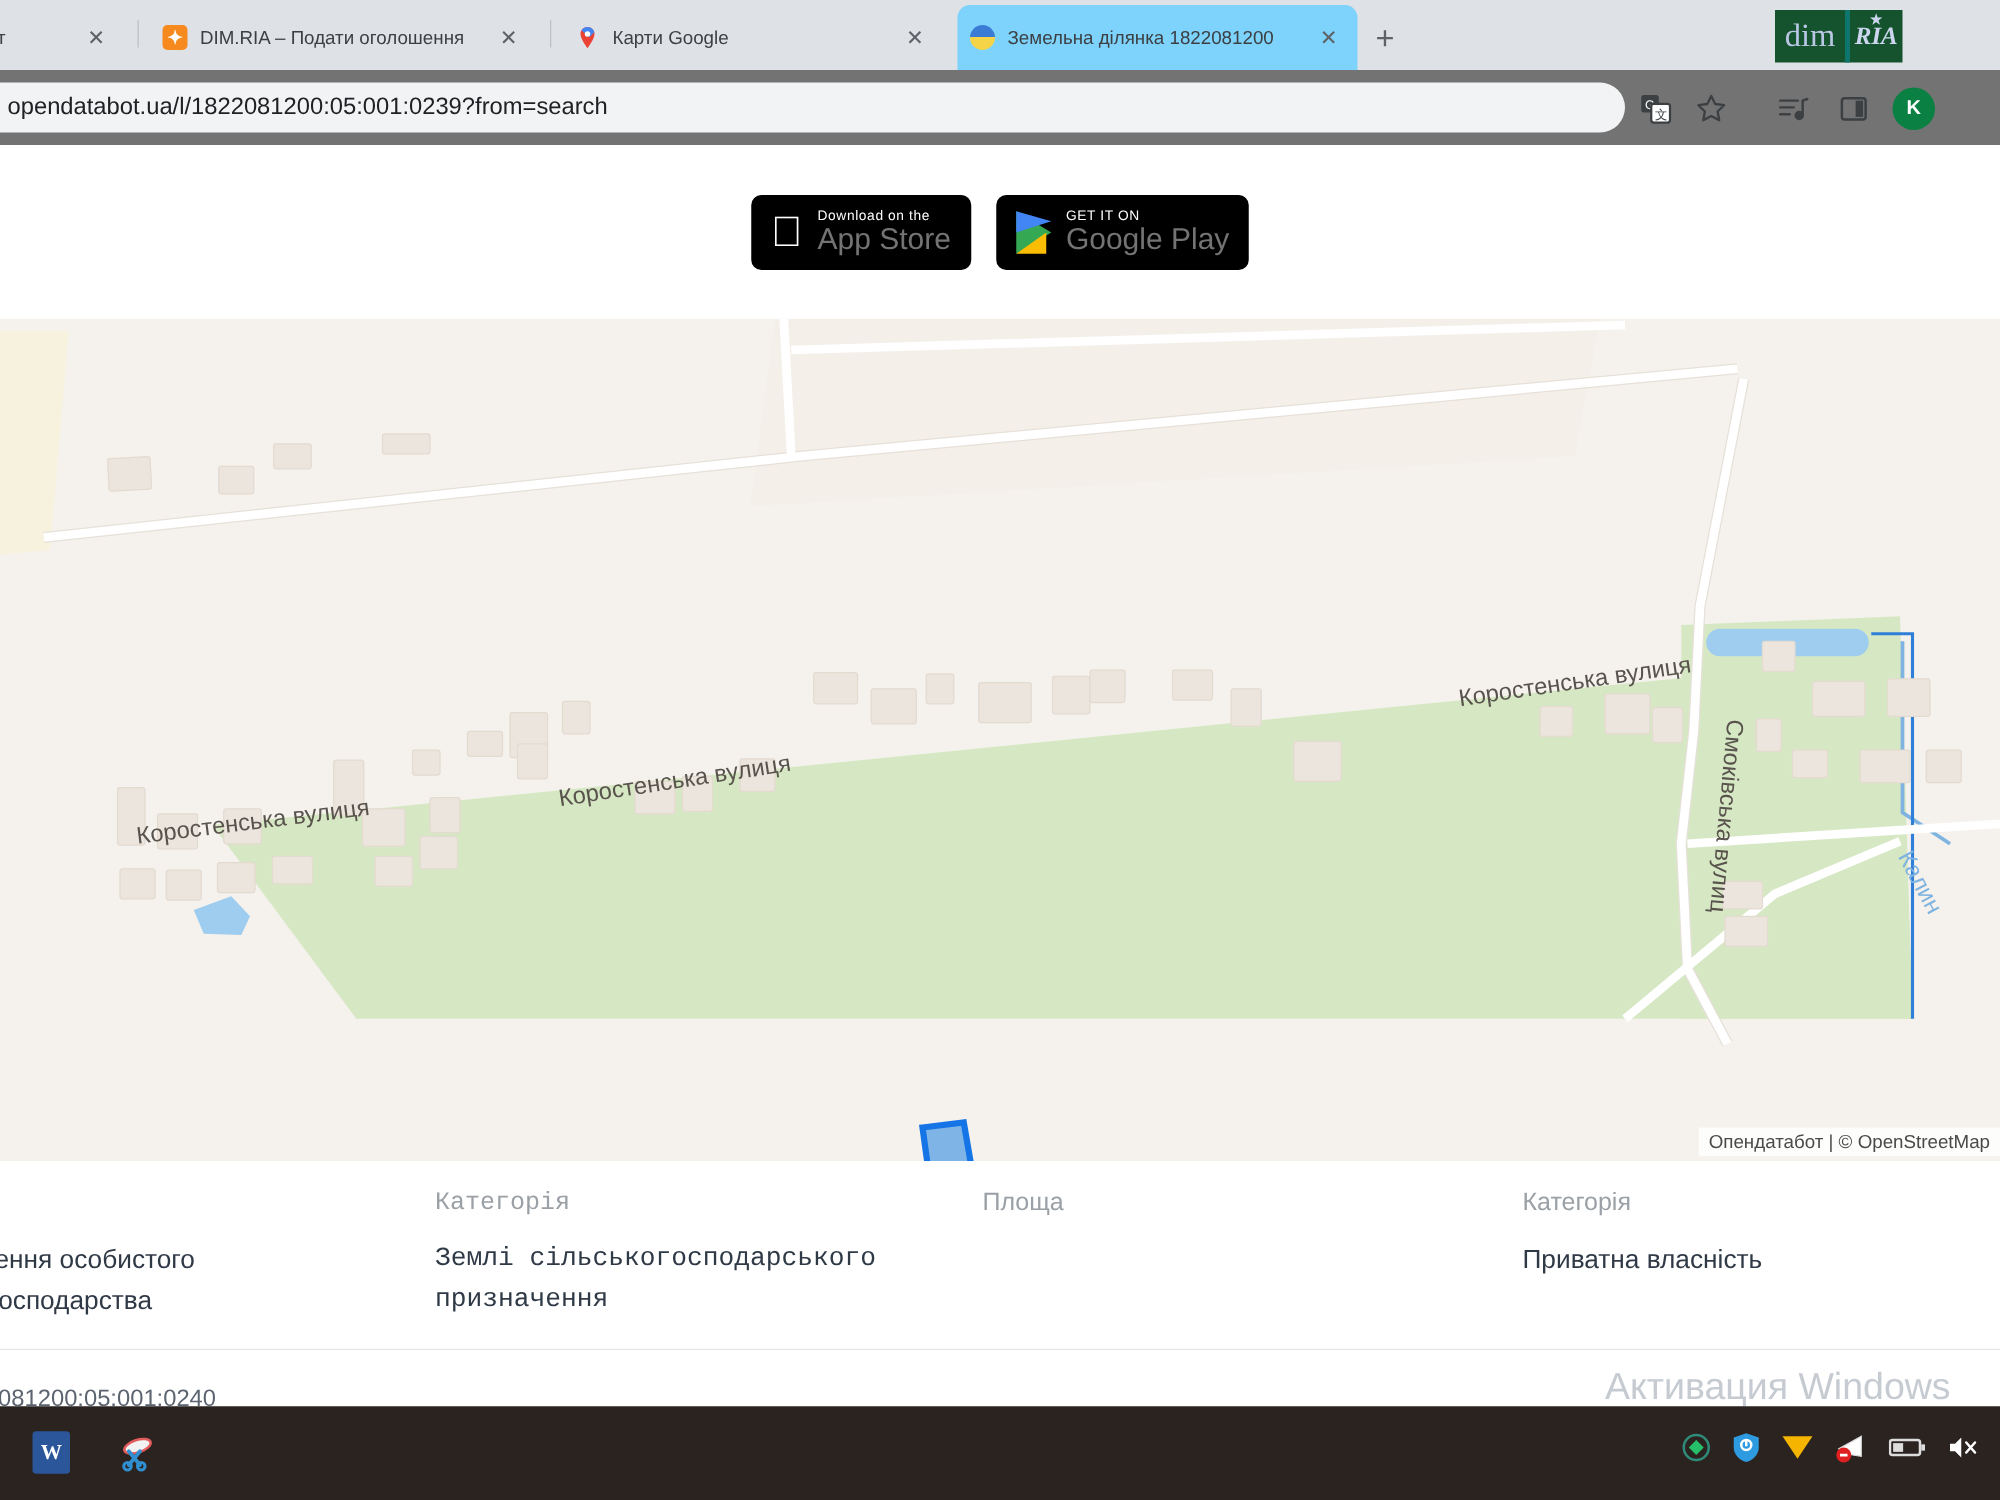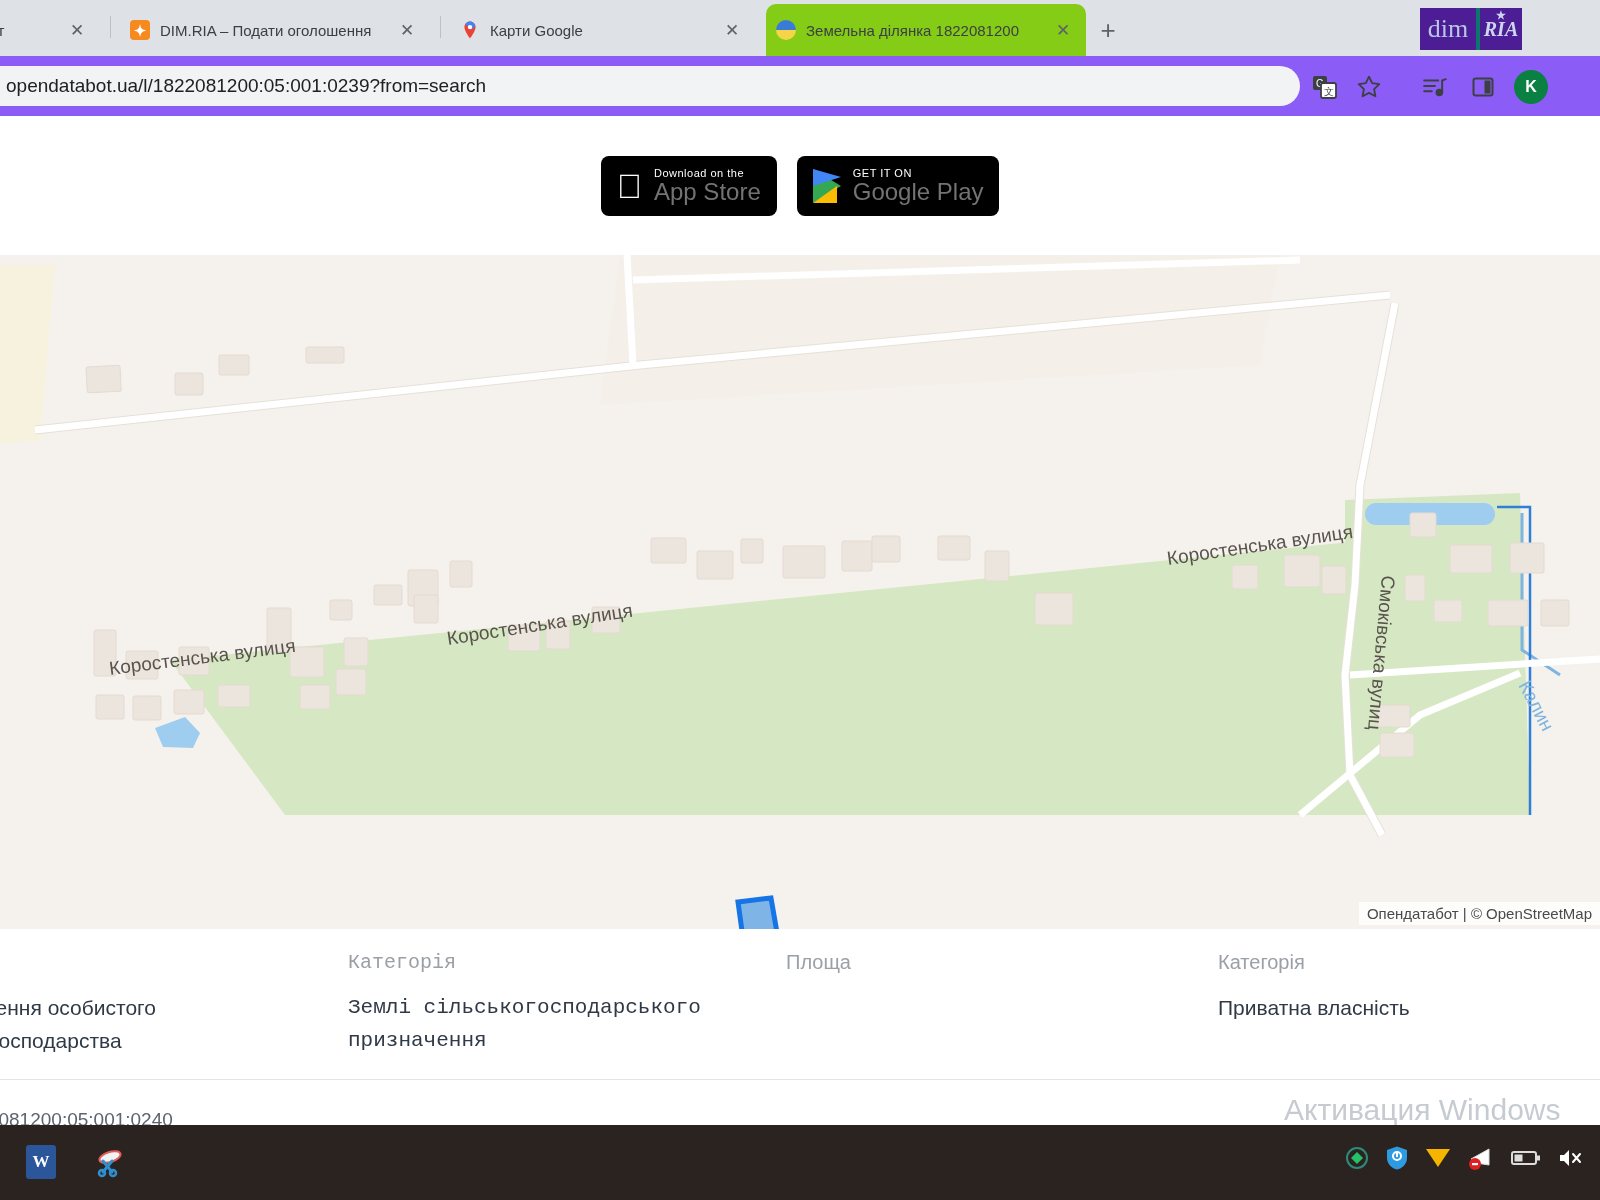--- a/index.html
+++ b/index.html
@@ -17,21 +17,21 @@
     position: absolute; left: 0; top: 0; width: 1600px; height: 56px;
     background: #dee1e6;
   }
   .tab {
     position: absolute; top: 4px; height: 52px;
     display: flex; align-items: center;
     border-radius: 10px 10px 0 0;
     padding: 0 10px;
   }
   .tab.inactive { background: #dee1e6; }
-  .tab.active { background: #84cc16; }
+  .tab.active { background: #7dd3fc; }
   .tab-fav {
     width: 20px; height: 20px; flex: 0 0 20px; margin-right: 10px;
     border-radius: 4px; position: relative; overflow: hidden;
   }
   .tab-title {
     font-size: 15px; color: #3c4043; white-space: nowrap;
     overflow: hidden; flex: 1 1 auto;
   }
   .tab-close {
     width: 26px; height: 26px; flex: 0 0 26px; margin-left: 8px;
@@ -56,40 +56,40 @@
 
   .newtab {
     position: absolute; top: 14px; width: 32px; height: 32px;
     display: flex; align-items: center; justify-content: center;
     font-size: 26px; color: #5f6368; font-weight: 300;
   }
 
   .dimria-logo {
     position: absolute; right: 78px; top: 8px;
     width: 102px; height: 42px;
-    display: flex; background: #4c1d95;
+    display: flex; background: #14532d;
   }
   .dimria-logo .dim {
     flex: 1 1 56px; display: flex; align-items: center; justify-content: center;
     color: #b9c6e4; font-size: 26px; font-family: "Liberation Serif", serif;
   }
   .dimria-logo .ria {
     flex: 0 0 46px; display: flex; align-items: center; justify-content: center;
     color: #ccd7ef; font-size: 20px; font-style: italic; font-weight: bold;
     font-family: "Liberation Serif", serif; border-left: 4px solid #0f766e;
     position: relative;
   }
   .dimria-logo .ria::before {
     content: "★"; position: absolute; top: 1px; left: 50%;
     transform: translateX(-50%); font-size: 11px; font-style: normal;
   }
 
   .omnibar {
     position: absolute; left: 0; top: 56px; width: 1600px; height: 60px;
-    background: #8b5cf6;
+    background: #737373;
   }
   .url-pill {
     position: absolute; left: -40px; top: 10px; width: 1340px; height: 40px;
     background: #f1f3f4; border-radius: 20px;
     display: flex; align-items: center; padding-left: 46px;
   }
   .url-text { font-size: 19px; color: #202124; white-space: nowrap; }
 
   .toolbtn {
     position: absolute; top: 14px; width: 34px; height: 34px;

